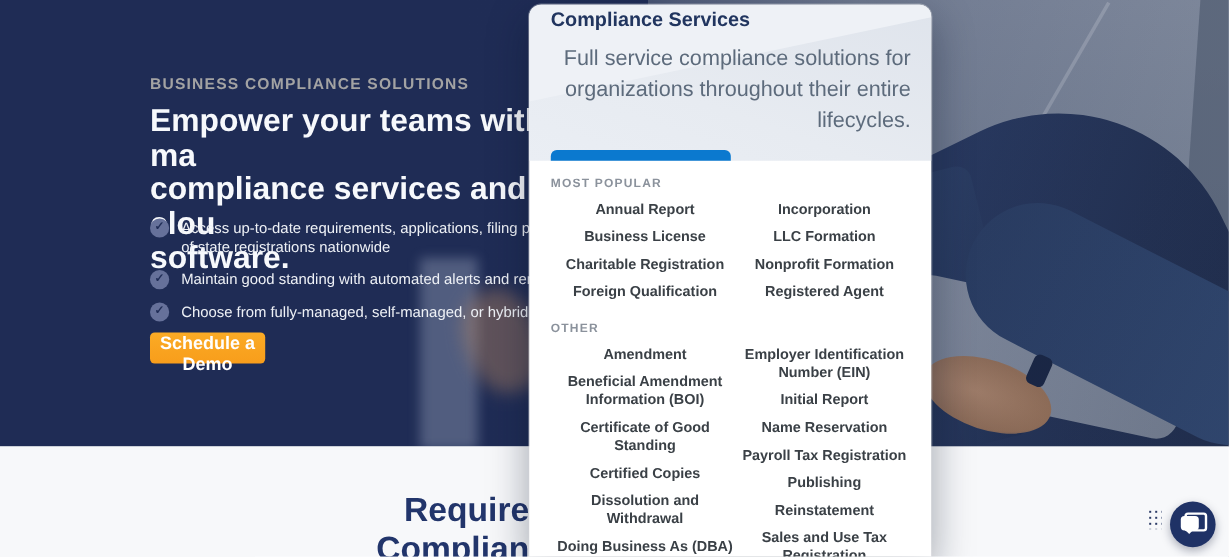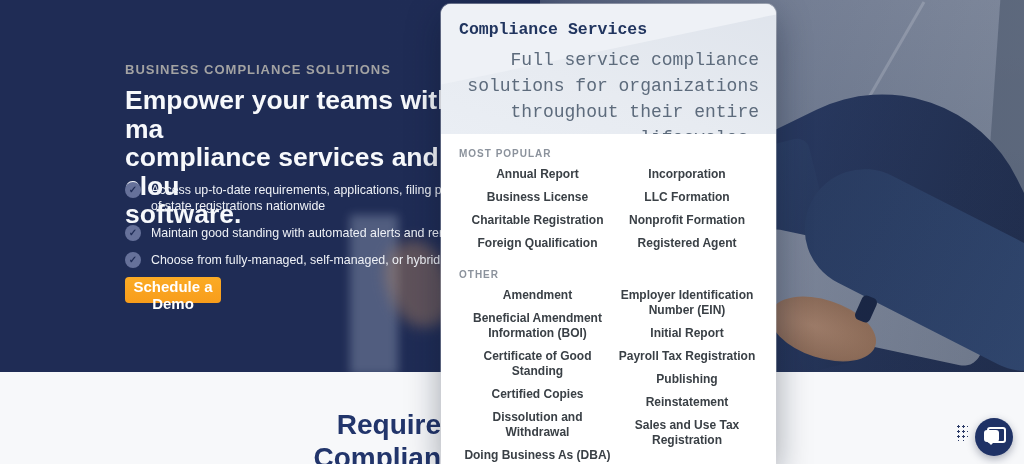--- a/index.html
+++ b/index.html
@@ -43,21 +43,21 @@
   .next-heading{position:absolute;left:0;top:408px;width:441px;text-align:right;
     color:#22356b;font-weight:bold;font-size:28px;line-height:33px;}
 
   
   .panel{position:absolute;left:441px;top:4px;width:335px;height:460px;background:#fff;
     border-radius:10px 10px 0 0;box-shadow:0 12px 34px rgba(8,18,40,.38),0 0 0 1px rgba(255,255,255,.35);}
   .panel-header{position:relative;height:130px;border-radius:10px 10px 0 0;overflow:hidden;
     background:linear-gradient(200deg,#dfe4ec 0%,#e7ebf1 60%,#eaeef4 100%);}
   .panel-header::after{content:"";position:absolute;left:0;top:0;width:100%;height:100%;
     background:#eef1f6;clip-path:polygon(0 0,100% 0,100% 8%,0 62%);}
-  .panel-header-inner{position:relative;z-index:1;padding:16px 18px 0;font-family:Liberation Mono, monospace;}
+  .panel-header-inner{position:relative;z-index:1;padding:4px 18px 0;}
   .panel-title{font-size:16.5px;font-weight:bold;color:#21355f;}
   .panel-desc{margin-top:8px;width:300px;font-size:18px;line-height:1.45;color:#5d6b7c;text-align:right;}
   .overview-btn{margin-top:12px;width:150px;height:27px;box-sizing:border-box;border:0;border-radius:5px;
     background:#0b79cf;color:#fff;font-family:inherit;font-size:12.5px;font-weight:bold;
     display:flex;align-items:center;justify-content:space-between;padding:0 11px;cursor:pointer;}
   .overview-btn .chev{font-size:14px;line-height:1;}
   .panel-body{padding:14px 18px 0;}
   .section-label{font-size:10px;font-weight:bold;letter-spacing:1px;color:#8b929c;margin:0 0 8px;}
   .section-2{margin-top:10px;}
   .cols{display:flex;}
@@ -171,20 +171,21 @@
             <a class="mlink" href="#">Beneficial Amendment Information (BOI)</a>
             <a class="mlink" href="#">Certificate of Good Standing</a>
             <a class="mlink" href="#">Certified Copies</a>
             <a class="mlink" href="#">Dissolution and Withdrawal</a>
             <a class="mlink" href="#">Doing Business As (DBA)</a>
 
           </div>
           <div class="col2">
             <a class="mlink" href="#">Employer Identification Number (EIN)</a>
             <a class="mlink" href="#">Initial Report</a>
+            <a class="mlink" href="#">Name Reservation</a>
             <a class="mlink" href="#">Payroll Tax Registration</a>
             <a class="mlink" href="#">Publishing</a>
             <a class="mlink" href="#">Reinstatement</a>
             <a class="mlink" href="#">Sales and Use Tax Registration</a>
           </div>
         </div>
       </div>
     </div>
   </div>
 

